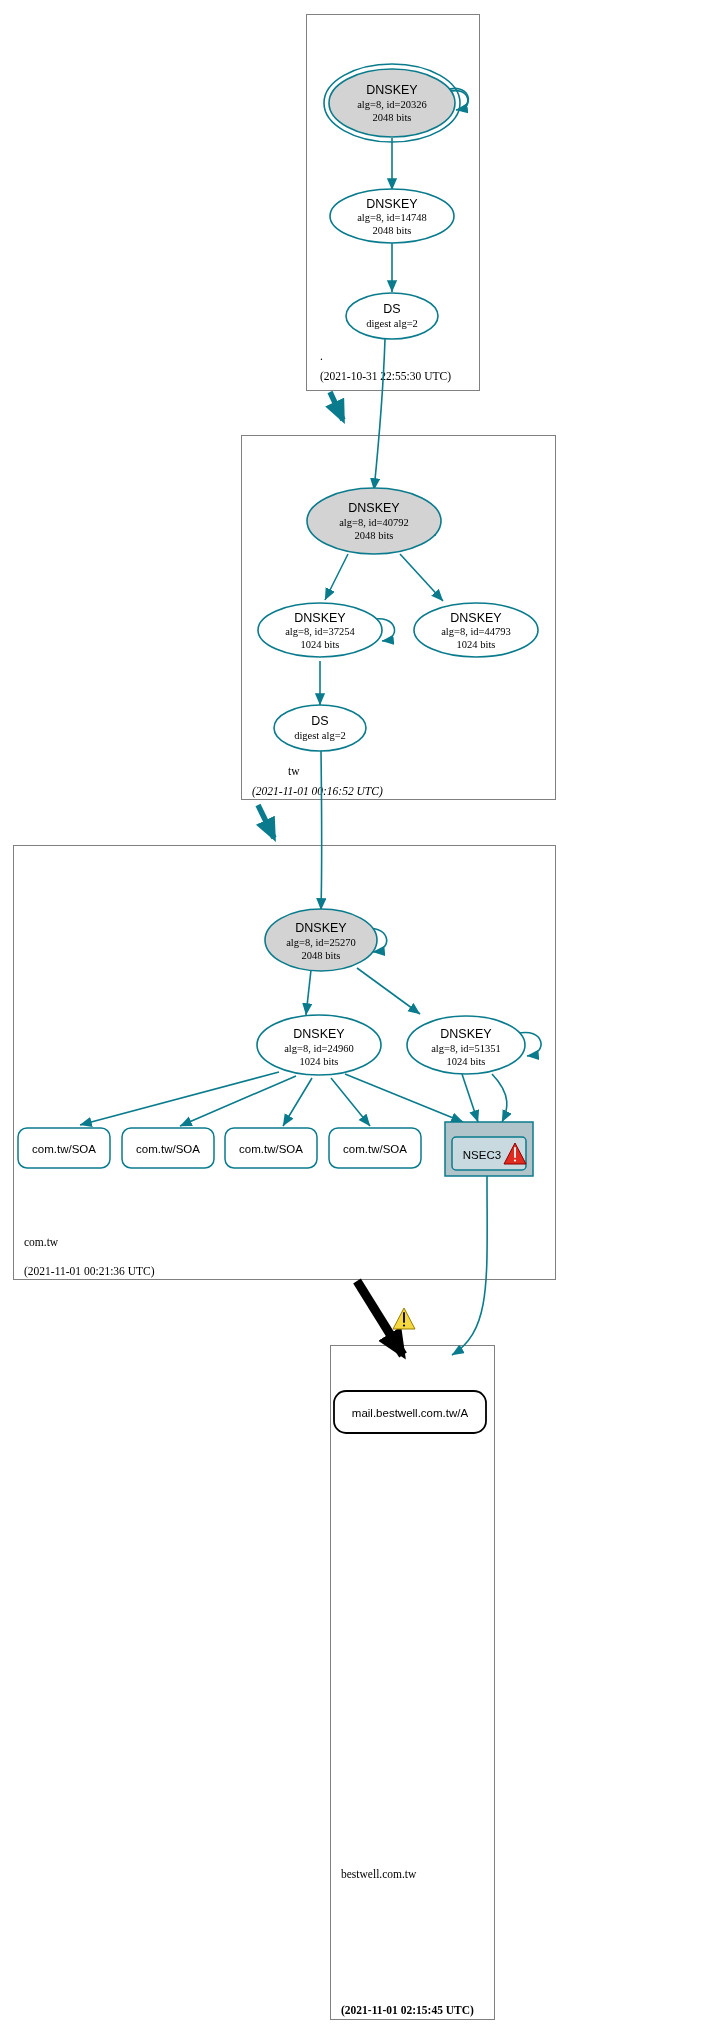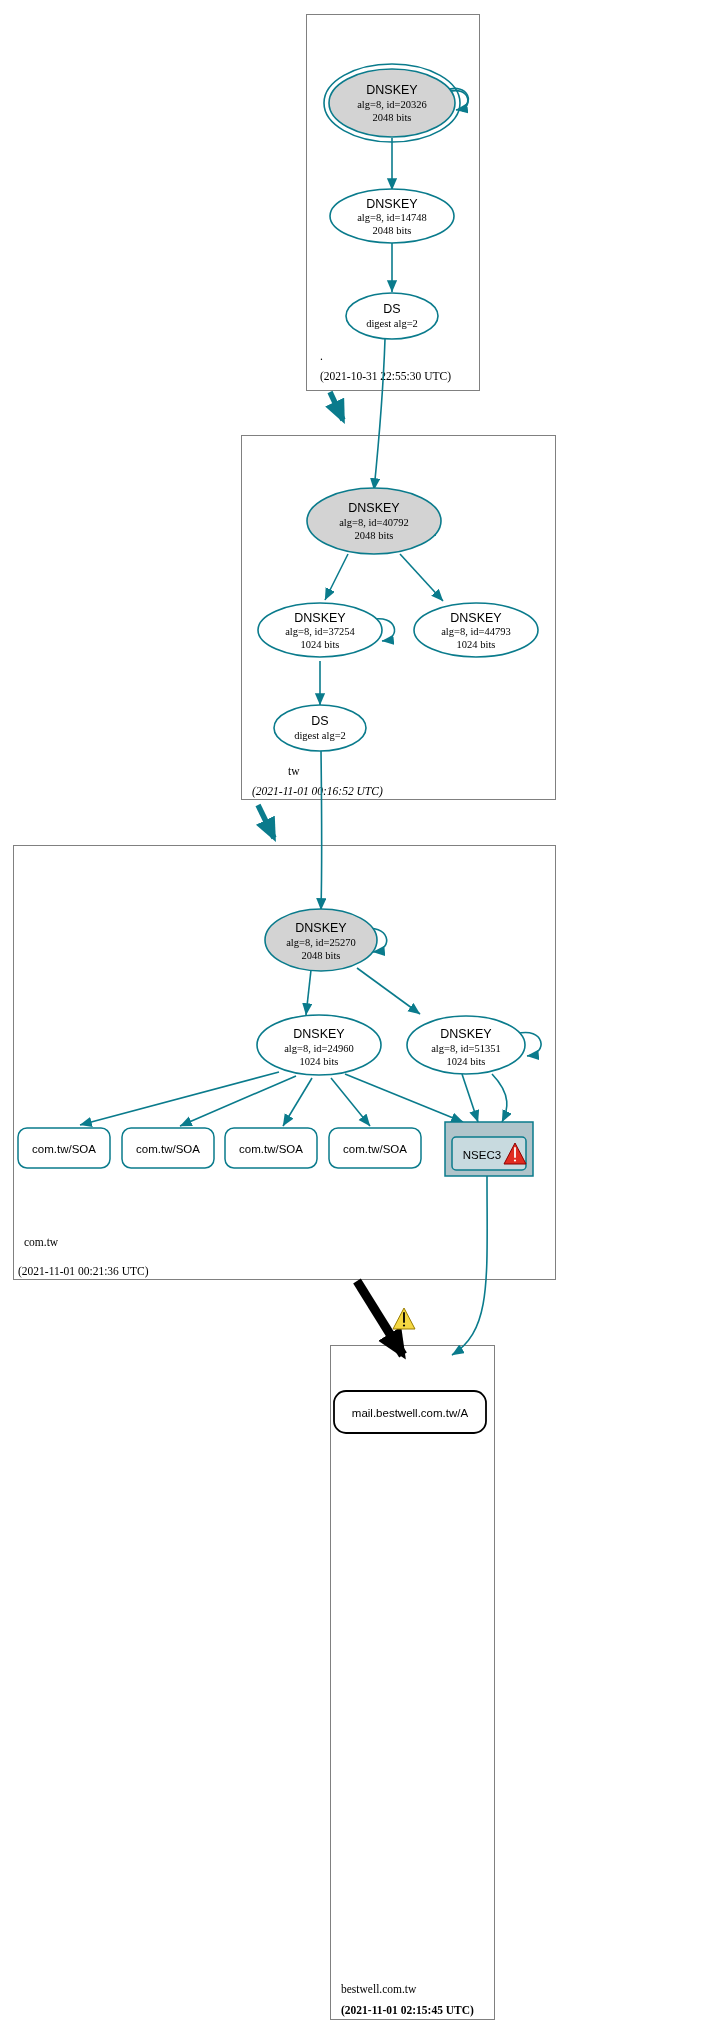--- a/index.html
+++ b/index.html
@@ -48,23 +48,23 @@
   <div class="zone-box" style="left:13px;top:845px;width:543px;height:435px;"></div>
   <div class="zone-box" style="left:330px;top:1345px;width:165px;height:675px;"></div>
 
   <div class="zone-label" style="left:320px;top:350px;">.</div>
   <div class="zone-time" style="left:320px;top:370px;">(2021-10-31 22:55:30 UTC)</div>
 
   <div class="zone-label" style="left:252px;top:765px;margin-left:36px;">tw</div>
   <div class="zone-time" style="left:252px;top:785px;font-style:italic;">(2021-11-01 00:16:52 UTC)</div>
 
   <div class="zone-label" style="left:24px;top:1236px;">com.tw</div>
-  <div class="zone-time" style="left:18px;top:1265px;">(2021-11-01 00:21:36 UTC)</div>
-
-  <div class="zone-label" style="left:341px;top:1983px;text-align:center;">bestwell.com.tw</div>
+  <div class="zone-time" style="left:24px;top:1265px;">(2021-11-01 00:21:36 UTC)</div>
+
+  <div class="zone-label" style="left:341px;top:1868px;text-align:center;">bestwell.com.tw</div>
   <div class="zone-time" style="left:341px;top:2004px;font-weight:bold;">(2021-11-01 02:15:45 UTC)</div>
 
   <svg viewBox="0 0 727 2033" xmlns="http://www.w3.org/2000/svg">
     <defs>
       <marker id="ah" markerWidth="9" markerHeight="9" refX="7.4" refY="3.2" orient="auto" markerUnits="strokeWidth">
         <path d="M0,0 L7.6,3.2 L0,6.4 z" fill="#0a7b8c"></path>
       </marker>
       <marker id="ah-thick" markerWidth="5" markerHeight="5" refX="3.6" refY="1.9" orient="auto" markerUnits="strokeWidth">
         <path d="M0,0 L4.4,1.9 L0,3.8 z" fill="#0a7b8c"></path>
       </marker>

